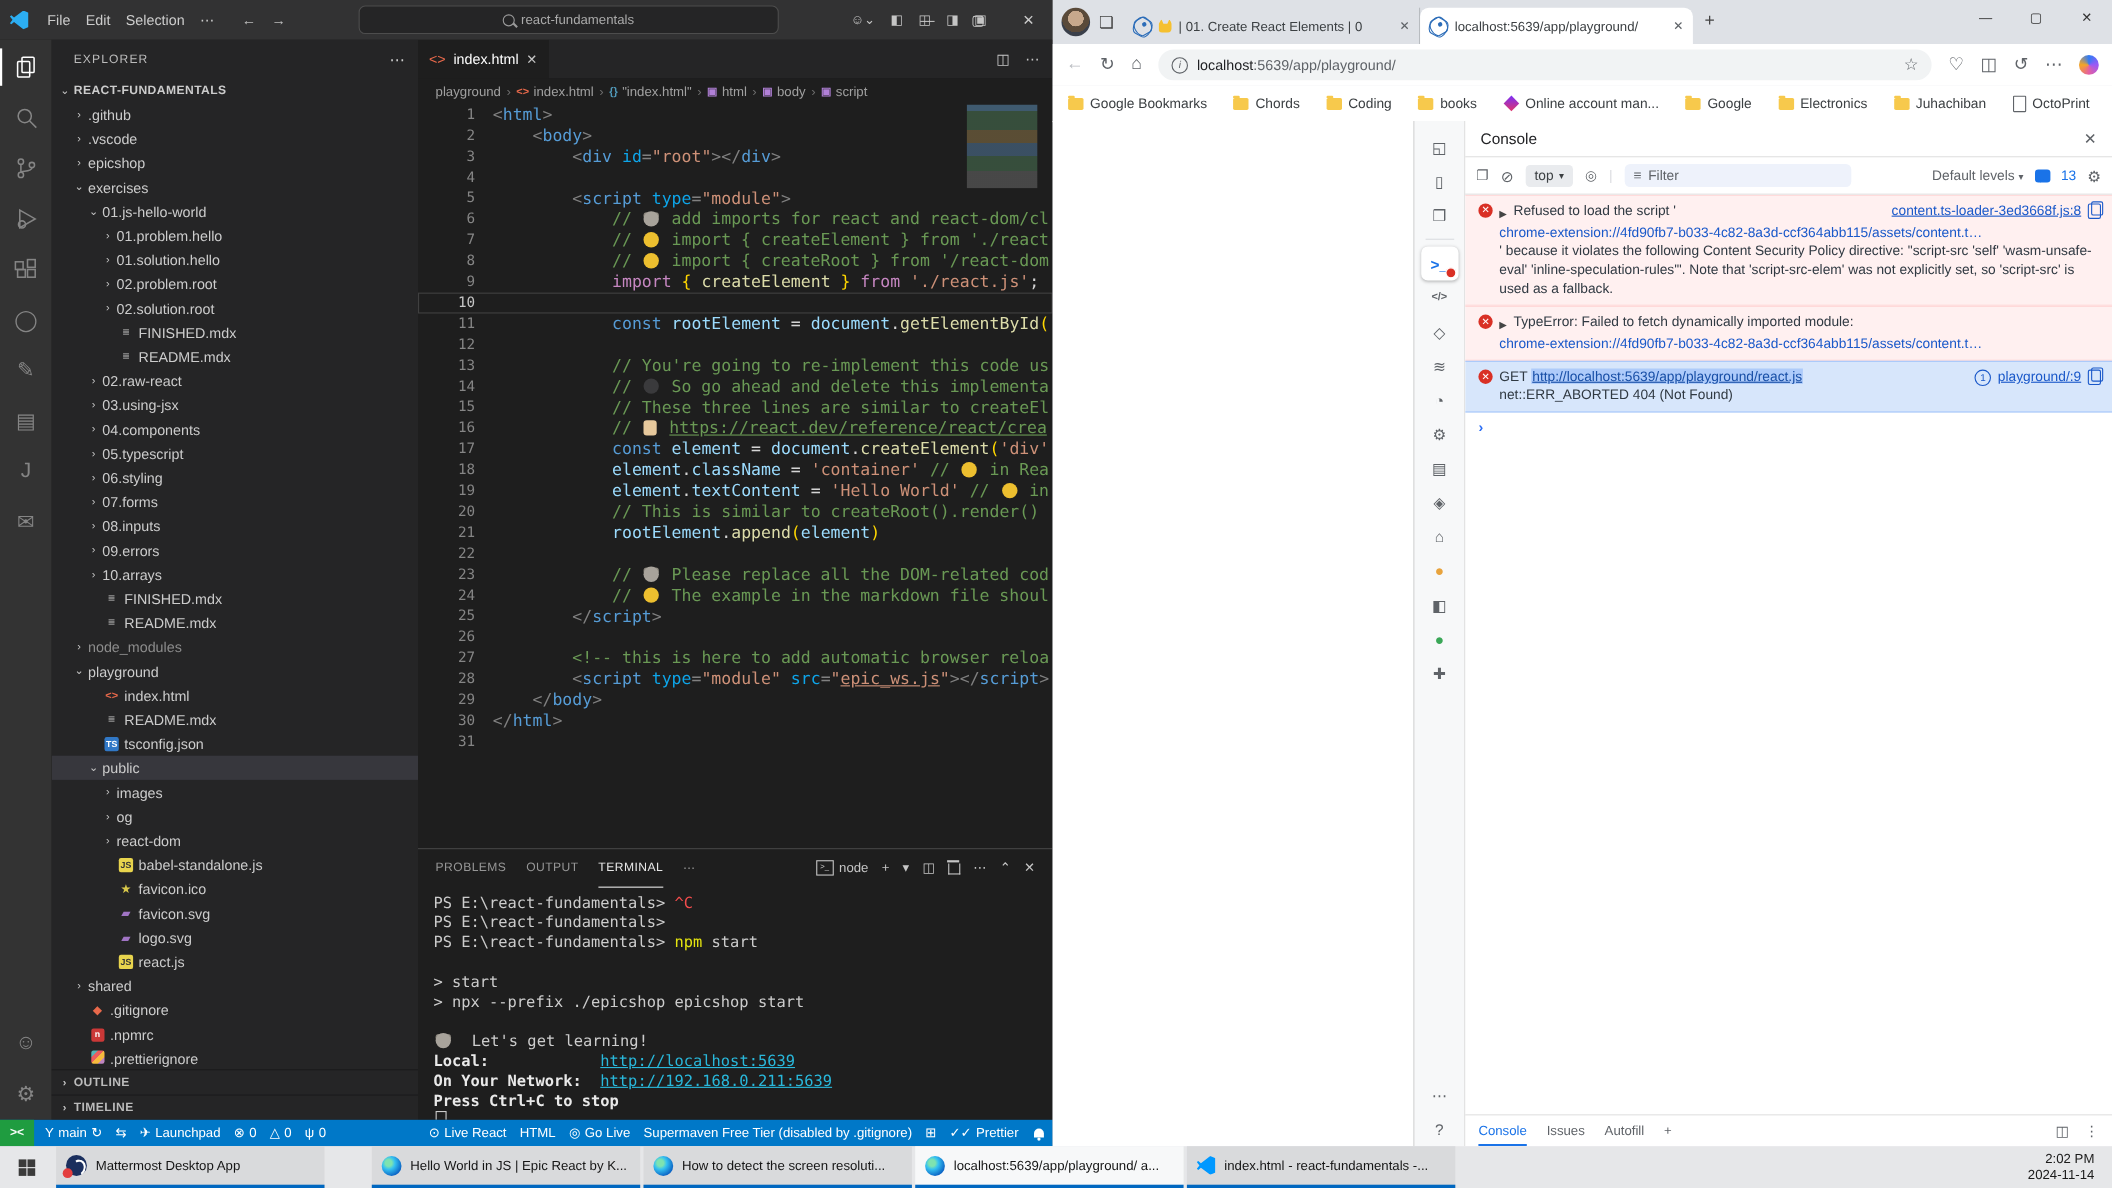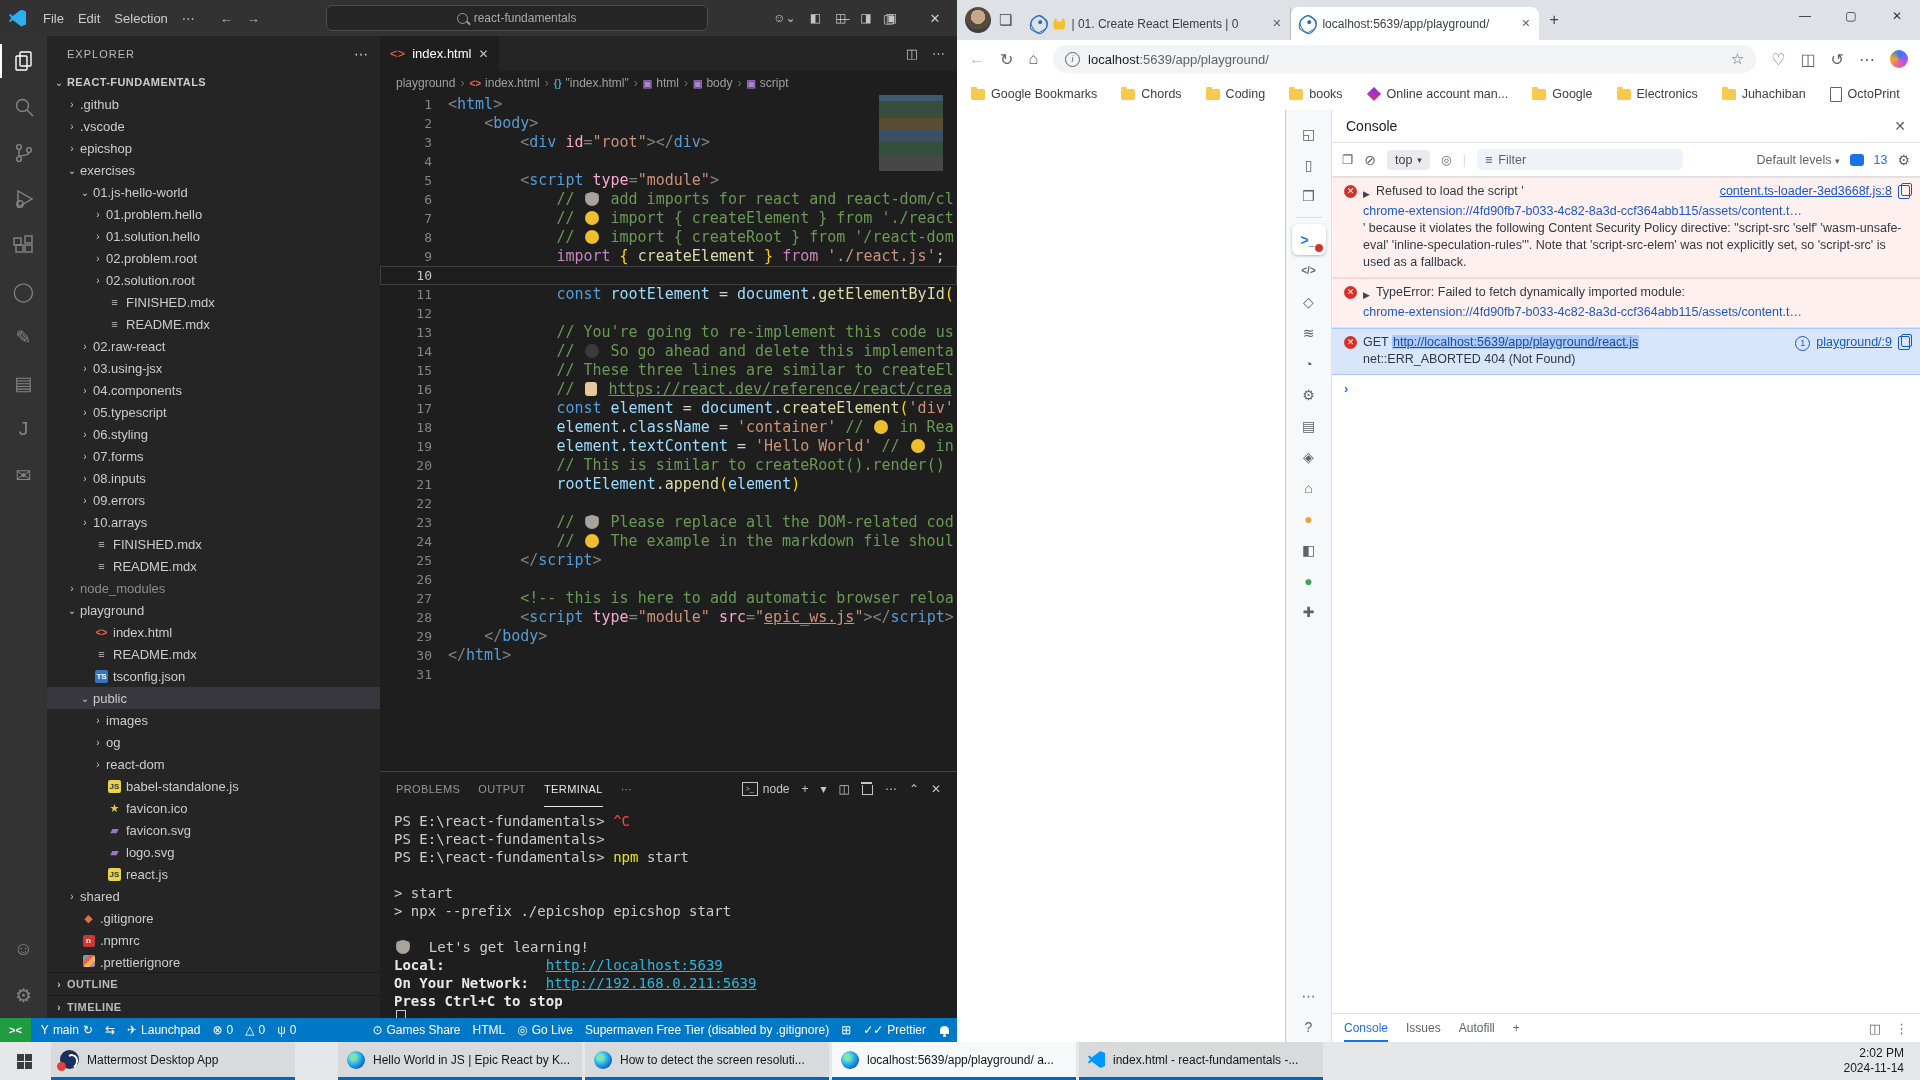--- a/index.html
+++ b/index.html
@@ -62,21 +62,21 @@
   .crumb{display:flex;align-items:center;gap:4px;}
   .crumb .ci{font-size:10px;font-weight:bold;}
   .ci.ihtml{color:#e8694b;}.ci.ibrace{color:#519aba;}.ci.ibox{color:#b180d7;}
   .csep{color:#6e6e6e;}
   .code-wrap{flex:1;position:relative;overflow:hidden;}
   .code-line{display:flex;height:19px;line-height:19px;font-family:"DejaVu Sans Mono",monospace;font-size:15px;white-space:pre;}
   .ln{width:52px;flex:none;text-align:right;padding-right:16px;color:#858585;font-size:13px;}
   .code-line.cur{outline:1px solid #404040;outline-offset:-1px;}
   .code-line.cur .ln{color:#c6c6c6;}
   .lc{overflow:hidden;}
-  .c-pun{color:#808080;}.c-tag{color:#569cd6;}.c-attr{color:#f9a8d4;}.c-str{color:#ce9178;}
+  .c-pun{color:#808080;}.c-tag{color:#569cd6;}.c-attr{color:#0ea5e9;}.c-str{color:#ce9178;}
   .c-stru{color:#ce9178;text-decoration:underline;}.c-com{color:#6a9955;}
   .c-link{color:#6a9955;text-decoration:underline;}.c-kw{color:#c586c0;}.c-kwb{color:#569cd6;}
   .c-fn{color:#dcdcaa;}.c-var{color:#9cdcfe;}.c-txt{color:#d4d4d4;}.c-gold{color:#ffd700;}
   .em{display:inline-block;width:14px;height:14px;border-radius:50%;vertical-align:-2px;margin:0 2px;}
   .em.koala{background:#a8a39b;box-shadow:-4px -3px 0 -4px #8d887f,4px -3px 0 -4px #8d887f;}
   .em.money{background:#edbf2f;}
   .em.bomb{background:#3a3a3c;}
   .em.scroll{background:#e6c89c;border-radius:3px;width:12px;}
   .em.cursorbox{width:8px;height:15px;border:1px solid #cccccc;border-radius:0;background:transparent;}
   .minimap{position:absolute;right:14px;top:0;width:64px;height:76px;opacity:.75;
@@ -606,21 +606,21 @@
             <span>0</span>
           </div>
           <div class="sb-item">
             <span>ψ</span>
             <span>0</span>
           </div>
         </div>
       <div class="sb-right" id="sb-right">
           <div class="sb-item">
             <span>⊙</span>
-            <span>Games Share</span>
+            <span>Live React</span>
           </div>
           <div class="sb-item">
             <span>HTML</span>
           </div>
           <div class="sb-item">
             <span>◎</span>
             <span>Go Live</span>
           </div>
           <div class="sb-item">
             <span>Supermaven Free Tier (disabled by .gitignore)</span>

